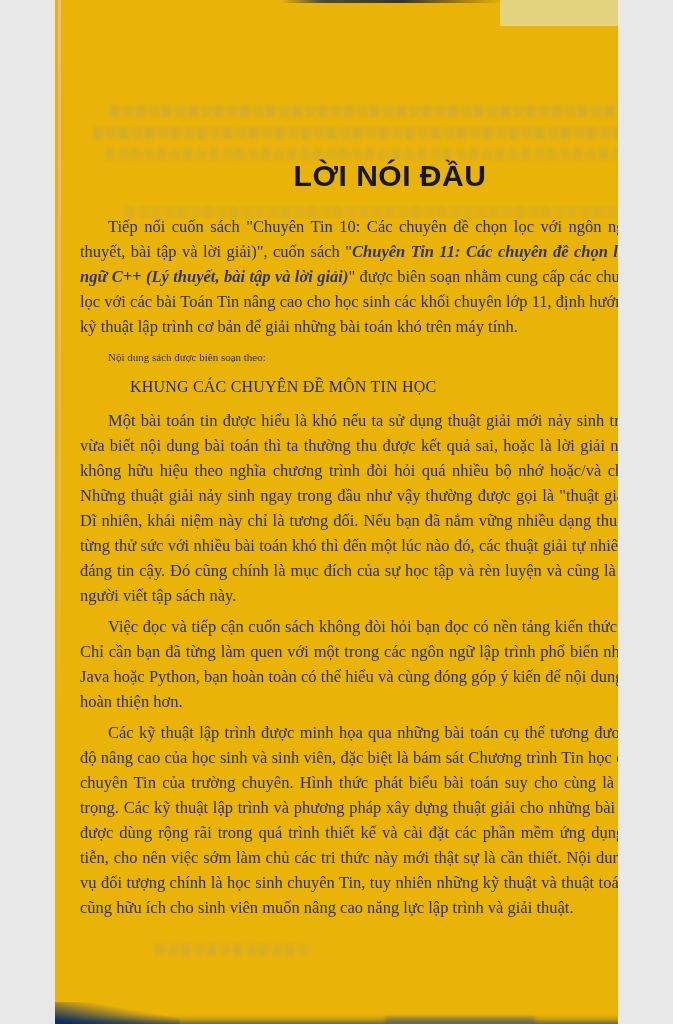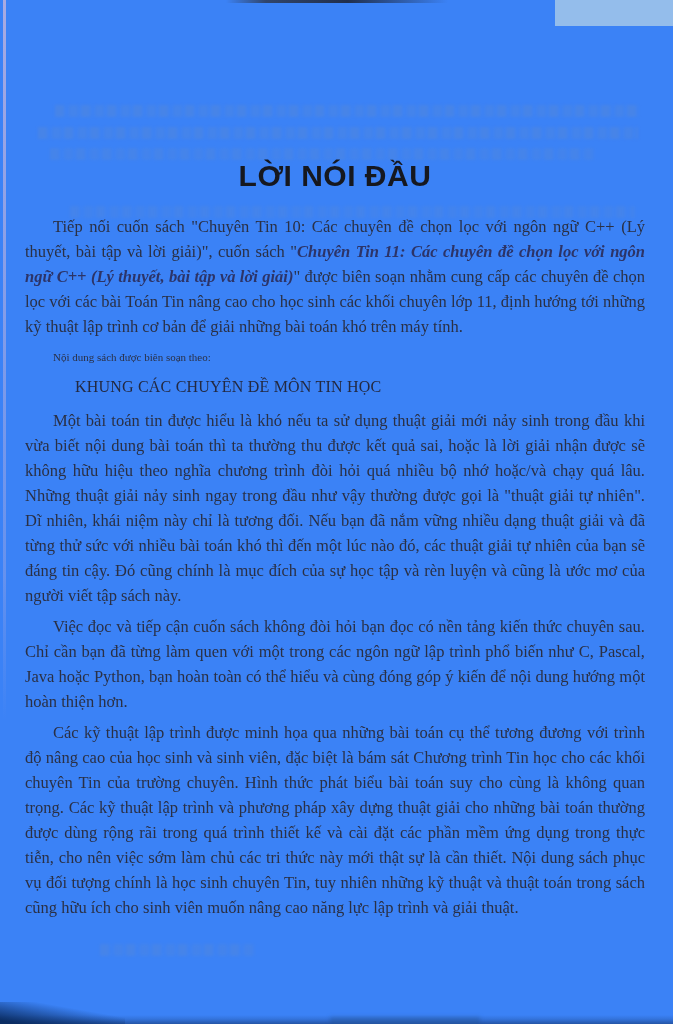--- a/index.html
+++ b/index.html
@@ -1,21 +1,21 @@
 <!DOCTYPE html>
 <html><head>
 <meta charset="utf-8">
 <style>
   html, body { margin: 0; padding: 0; background: #e8e8e8; }
   .scan-page {
     position: relative;
-    width: 673px;
+    width: 563px;
     height: 1024px;
     margin: 0 auto;
-    background: #3b82f6;
+    background: #eab308;
     overflow: hidden;
     font-family: "Liberation Serif", serif;
   }
 
   
   .edge-left-pink {
     position: absolute; left: 3px; top: 0; width: 3px; height: 720px;
     background: linear-gradient(to bottom, rgba(228,192,214,0.65), rgba(228,192,214,0.25) 80%, rgba(228,192,214,0));
   }
   .edge-top-dark {

